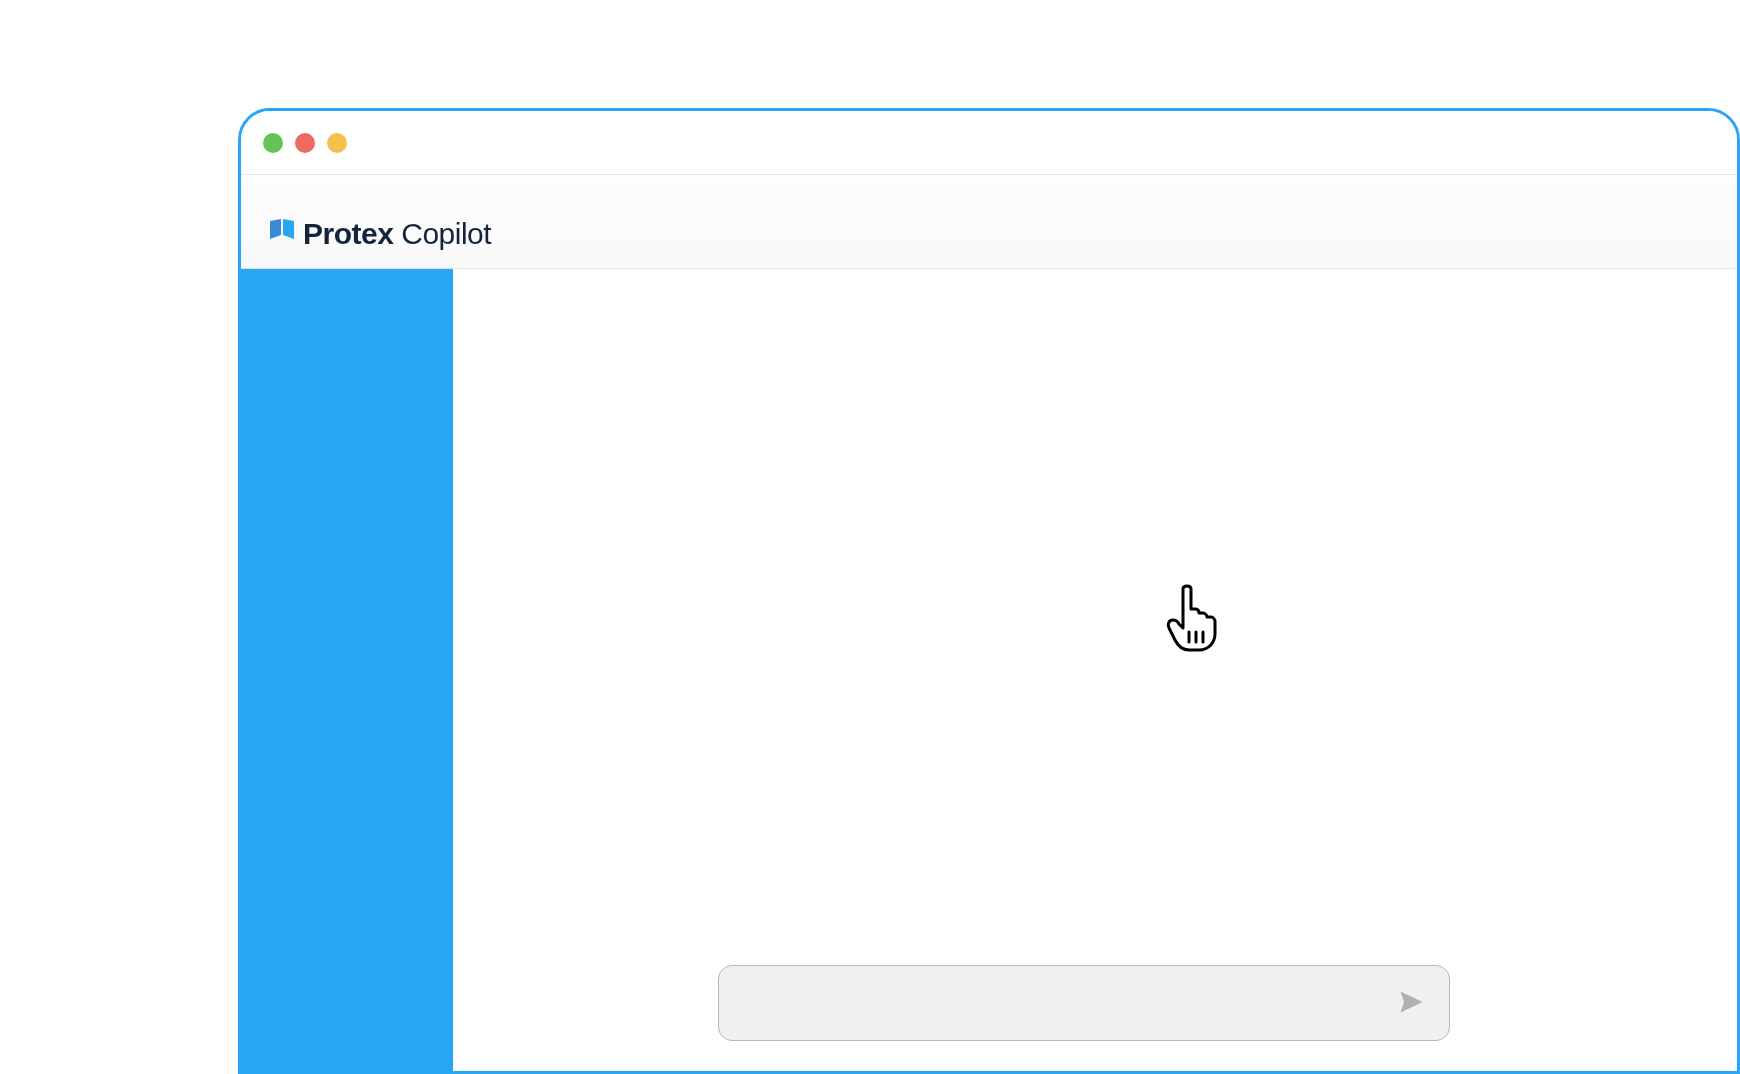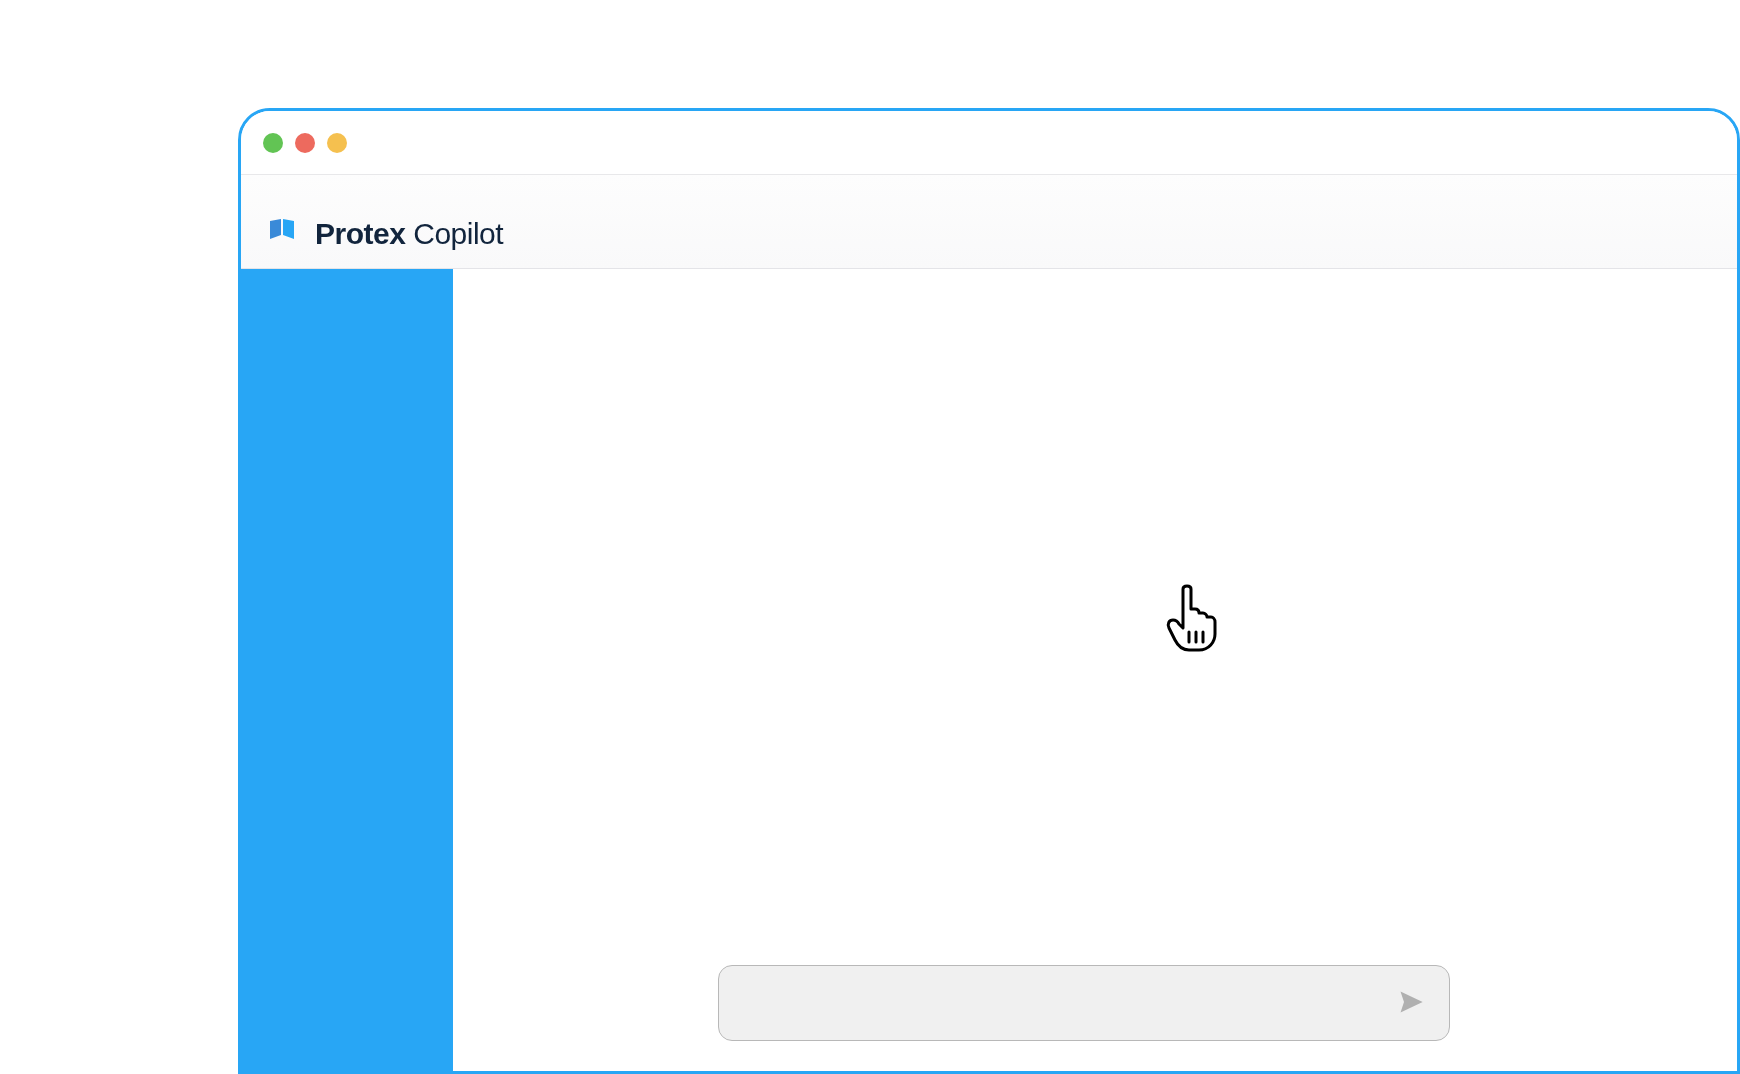--- a/index.html
+++ b/index.html
@@ -59,21 +59,21 @@
       background: linear-gradient(to bottom, #fdfdfd, #f9f9fa);
       border-bottom: 1px solid #e4e4e8;
       display: flex;
       align-items: center;
       padding-left: 28px;
     }
     
     .logo-wrap {
       display: flex;
       align-items: center;
-      gap: 20px;
+      gap: 8px;
       margin-top: 25px;
     }
     
     .logo-icon {
       width: 26px;
       height: 30px;
       flex-shrink: 0;
     }
     
     .app-title {

